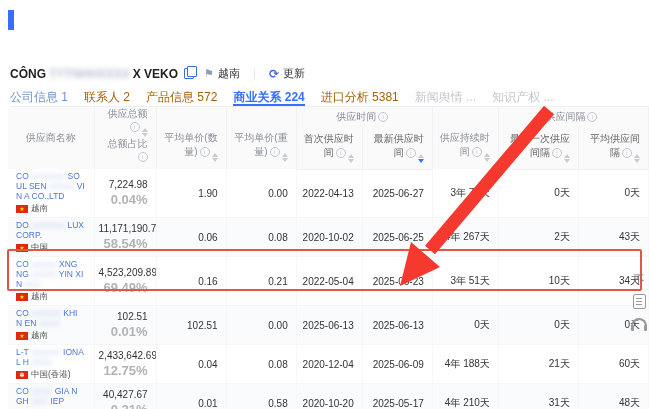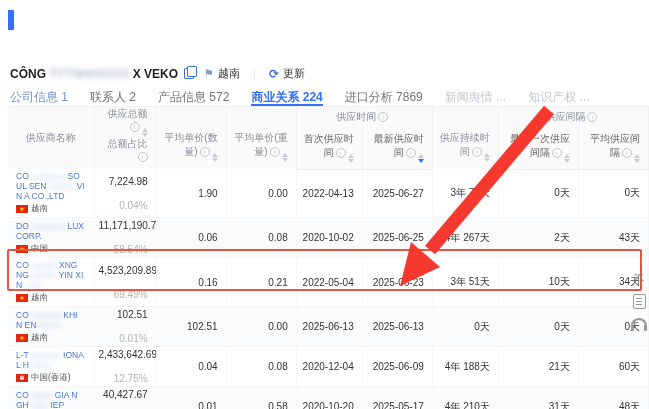--- a/index.html
+++ b/index.html
@@ -21,23 +21,23 @@
   .copy-icon{display:inline-block;width:8px;height:9px;border:1px solid #3D6FD6;border-radius:1px;
              position:relative;margin:0 10px 0 6px;}
   .copy-icon:before{content:'';position:absolute;left:2px;top:-3px;width:8px;height:9px;
              border:1px solid #3D6FD6;border-radius:1px;background:#fff;}
   .meta-item{display:flex;align-items:center;font-weight:normal;font-size:11px;color:#333;margin-right:14px;}
   .flag-glyph{color:#8a9bb5;font-size:11px;margin-right:4px;}
   .refresh-glyph{color:#3D6FD6;font-size:12px;margin-right:4px;font-weight:bold;}
   .vdiv{width:1px;height:10px;background:#e3e6ec;margin-right:14px;}
 
   
-  .tabs{position:absolute;top:89px;left:10px;right:0;display:flex;gap:22px;font-size:12px;
+  .tabs{position:absolute;top:89px;left:10px;right:0;display:flex;gap:16px;font-size:12px;
         border-bottom:1px solid #f0f1f4;height:17px;}
-  .tab{color:#737373;padding-bottom:6px;cursor:pointer;white-space:nowrap;}
+  .tab{color:#a16207;padding-bottom:6px;cursor:pointer;white-space:nowrap;}
   .tab.visited{color:#7292c9;}
   .tab.active{color:#3370FF;font-weight:bold;border-bottom:2px solid #3370FF;}
   .tab.disabled{color:#c2c6cc;}
 
   
   .tablewrap{position:absolute;top:107px;left:8px;width:641px;}
   table{border-collapse:collapse;table-layout:fixed;width:641px;font-size:10px;color:#333;}
   thead th{background:#fafafa;color:#666;font-weight:normal;font-size:10px;
            border-right:1px solid #f0f0f0;border-bottom:1px solid #f0f0f0;padding:0 8px 0 4px;}
   thead tr.grouprow th{height:15px;border-bottom:none;color:#8a8f99;}
@@ -51,21 +51,21 @@
   tbody tr.alt td{background:#fafbfc;}
   td.name-cell{padding-left:8px;vertical-align:middle;}
   .name-link{color:#4a77d4;font-size:8.5px;line-height:10px;word-break:break-all;display:block;cursor:pointer;}
   .name-link .blurred{color:#a9c2ea;}
   .country-line{display:flex;align-items:center;margin-top:2px;font-size:8.5px;color:#555;}
   .flag{display:inline-block;width:12px;height:8px;margin-right:3px;text-align:center;
         font-size:6px;line-height:8px;overflow:hidden;}
   .flag.vn,.flag.cn{background:#de2910;color:#ffde00;}
   .flag.hk{background:#de2910;color:#fff;}
   .num-main{font-size:10px;color:#333;}
-  .num-sub{font-size:10px;color:#b3b3b3;margin-top:13px;}
+  .num-sub{font-size:13px;color:#b3b3b3;margin-top:2px;font-weight:bold;}
   .info-i{display:inline-block;width:8px;height:8px;border:1px solid #c3c6cc;border-radius:50%;
           font-size:6px;line-height:8px;color:#c3c6cc;text-align:center;margin-left:2px;vertical-align:1px;}
   .sorter{display:inline-flex;flex-direction:column;margin-left:2px;vertical-align:-2px;}
   .car{width:0;height:0;border-left:3px solid transparent;border-right:3px solid transparent;}
   .car.up{border-bottom:4px solid #c9ccd2;margin-bottom:1px;}
   .car.down{border-top:4px solid #c9ccd2;}
   .car.down.on{border-top-color:#3370FF;}
 
   
   .hl-box{position:absolute;left:7px;top:249px;width:631px;height:38px;
@@ -113,21 +113,21 @@
       <span class="refresh-glyph">⟳</span>
       <span>更新</span>
     </span>
   </div>
 
   <div class="tabs">
       <div class="tab visited">公司信息 1</div>
       <div class="tab ">联系人 2</div>
       <div class="tab ">产品信息 572</div>
       <div class="tab active">商业关系 224</div>
-      <div class="tab ">进口分析 7869</div>
+      <div class="tab ">进口分析 5381</div>
       <div class="tab disabled">新闻舆情 ...</div>
       <div class="tab disabled">知识产权 ...</div>
     </div>
 
   <div class="tablewrap">
     <table>
       <colgroup>
           <col style="width: 86px;">
           <col style="width: 62px;">
           <col style="width: 70px;">

